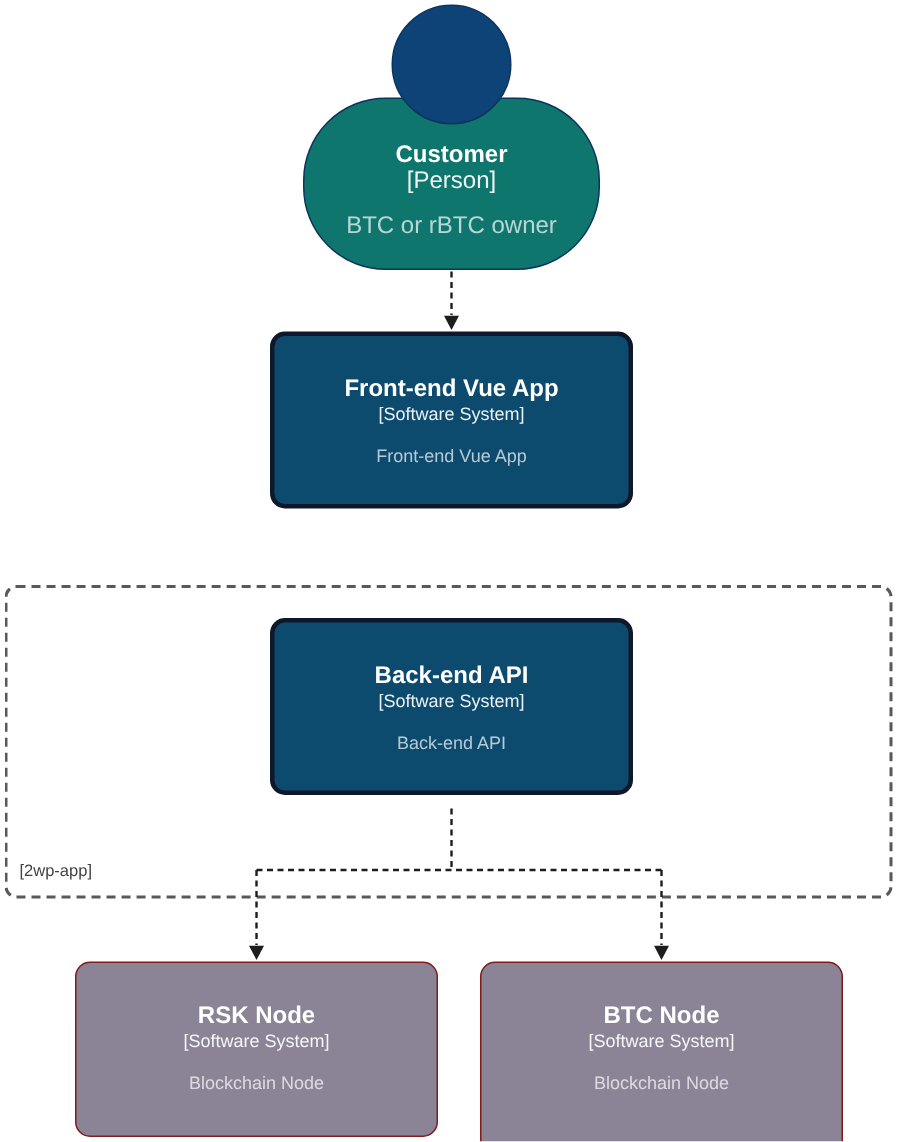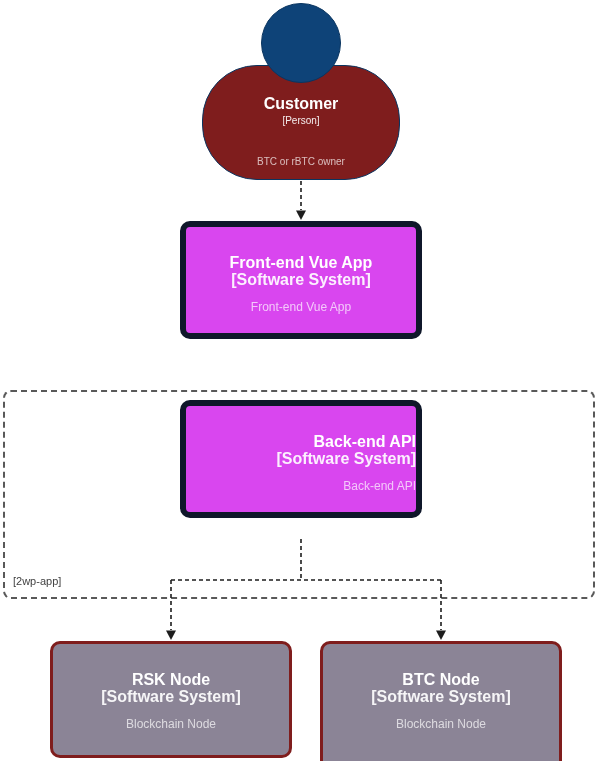--- a/index.html
+++ b/index.html
@@ -25,68 +25,67 @@
     color: #ffffff;
     text-align: center;
     padding-top: 26px;
   }
   .c4box .title {
     font-size: 16px;
     font-weight: bold;
     line-height: 19px;
   }
   .c4box .subtitle {
-    font-size: 16px;
+    font-size: 12px;
     line-height: 15px;
     color: rgba(255,255,255,0.92);
-    font-weight: bold;
   }
   .c4box .desc {
     font-size: 12px;
     line-height: 14px;
     margin-top: 13px;
     color: rgba(255,255,255,0.70);
   }
   .system {
-    background: #d946ef;
-    border: 6px solid #0f172a;
+    background: #0c4a6e;
+    border: 3px solid #0f172a;
   }
   .external {
     background: #8b8496;
-    border: 3px solid #7f1d1d;
+    border: 1px solid #7f1d1d;
   }
   
   .person-body {
     position: absolute;
     left: 202px;
     top: 65px;
     width: 198px;
     height: 115px;
-    background: #7f1d1d;
+    background: #0f766e;
     border: 1px solid #0a3560;
     border-radius: 55px;
     box-sizing: border-box;
     color: #ffffff;
     text-align: center;
     padding-top: 28px;
   }
   .person-body .title {
     font-size: 16px;
     font-weight: bold;
     line-height: 19px;
   }
   .person-body .subtitle {
-    font-size: 10px;
+    font-size: 16px;
     line-height: 15px;
     color: rgba(255,255,255,0.92);
   }
   .person-body .desc {
-    font-size: 10px;
+    font-size: 16px;
     line-height: 14px;
-    margin-top: 27px;
+    margin-top: 16px;
     color: rgba(255,255,255,0.70);
   }
   .person-head {
     position: absolute;
     left: 261px;
     top: 3px;
     width: 80px;
     height: 80px;
     border-radius: 50%;
     background: #0e4378;
@@ -170,21 +169,21 @@
     <div class="desc">BTC or rBTC owner</div>
   </div>
   <div class="person-head"></div>
 
   <div class="c4box system" style="left:180px; top:221px;">
     <div class="title">Front-end Vue App</div>
     <div class="subtitle">[Software System]</div>
     <div class="desc">Front-end Vue App</div>
   </div>
 
-  <div class="c4box system" style="left:180px; top:400px;text-align:right;">
+  <div class="c4box system" style="left:180px; top:412px;">
     <div class="title">Back-end API</div>
     <div class="subtitle">[Software System]</div>
     <div class="desc">Back-end API</div>
   </div>
 
   <div class="c4box external" style="left:50px; top:641px; height:117px;">
     <div class="title">RSK Node</div>
     <div class="subtitle">[Software System]</div>
     <div class="desc">Blockchain Node</div>
   </div>

